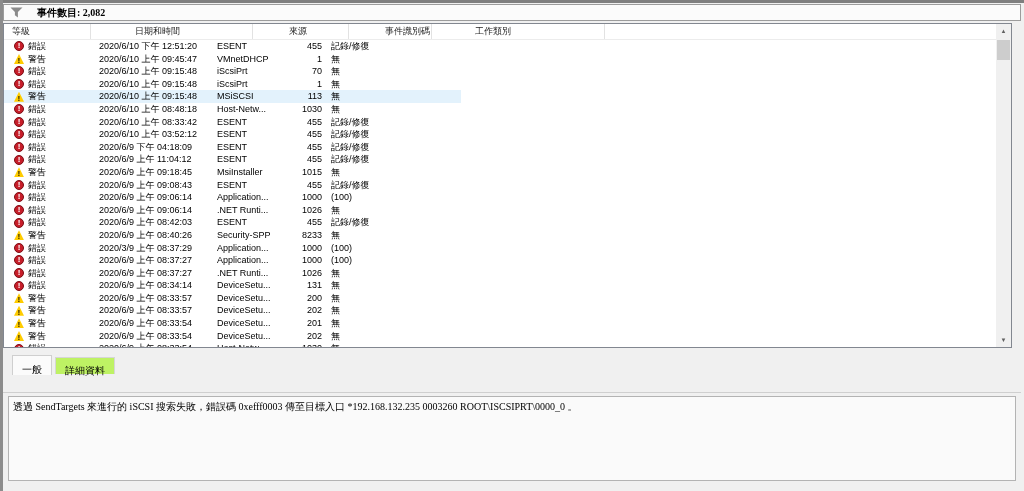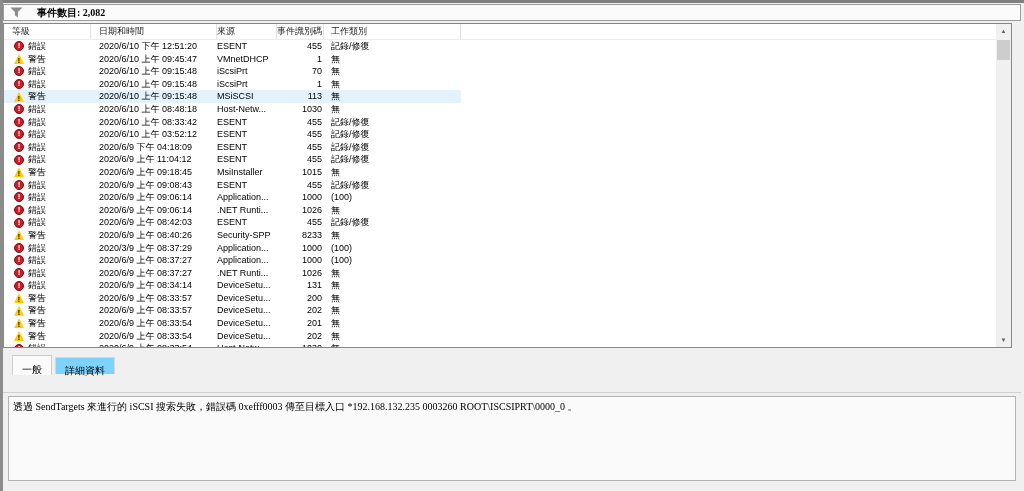--- a/index.html
+++ b/index.html
@@ -12,21 +12,21 @@
   .toolbar { position:absolute; left:3px; top:4px; width:1018px; height:17px;
              background:#fbfbfb; border:1px solid #9c9c9c;
              display:flex; align-items:center; }
   .funnel { margin-left:6px; width:13px; height:11px; flex:0 0 auto; }
   .evcount { margin-left:14px; font:bold 10px "Liberation Serif", serif; color:#000; }
 
   
   .table { position:absolute; left:3px; top:23px; width:1009px; height:325px;
            background:#fff; border:1px solid #828790; overflow:hidden; }
   .thead { display:flex; height:16px; background:#fff; border-bottom:1px solid #ececec;
-           font-size:9px; color:#1d1d1d; line-height:15px; white-space:nowrap; }
+           font-size:9px; color:#1d1d1d; line-height:15px; white-space:nowrap;gap:36px; }
   .thead .h { border-right:1px solid #e2e2e2; overflow:hidden; }
   .h-level  { width:87px;  padding-left:8px; }
   .h-date   { width:126px; padding-left:8px; }
   .h-source { width:60px;  }
   .h-id     { width:47px;  text-align:right; padding-right:2px; }
   .h-task   { width:137px; padding-left:7px; }
   .h-fill   { flex:1; border-right:none !important; }
 
   .rows { position:absolute; left:0; top:16px; right:15px; bottom:0; overflow:hidden; }
   .row { display:flex; width:457px; height:12.6px; font-size:9px; line-height:12.6px;
@@ -59,21 +59,21 @@
   .preview { position:absolute; left:3px; top:350px; width:1018px; height:137px; background:#f0f0f0; }
   .p-head { position:relative; height:18px; background:#fbfbfb; border:1px solid #d4d4d4;
             line-height:16px; padding-left:6px;
             font:10px "Liberation Serif", serif; color:#000; }
   .p-close { position:absolute; right:7px; top:1px; width:14px; height:15px; text-align:center;
              font:bold 9px/15px "Liberation Sans",sans-serif; color:#000; cursor:default; }
   .tabstrip { display:flex; align-items:flex-end; height:22px; padding-left:9px; margin-top:2px; }
   .tab { font:10px "Liberation Serif", serif; color:#000; padding:4px 9px; position:relative; }
   .tab.active { background:#fbfbfb; border:1px solid #cfcfcf; border-bottom:none;
                 height:20px; line-height:20px; z-index:2; margin-bottom:-1px; }
-  .tab.inactive { background:#7dd3fc; border:1px solid #d6d6d6; border-bottom:none;
+  .tab.inactive { background:#bef264; border:1px solid #d6d6d6; border-bottom:none;
                   height:17px; line-height:17px; margin-left:3px; }
   .tabpage { position:absolute; left:0; right:0; top:42px; bottom:3px;
              border-top:1px solid #cfcfcf; background:#f0f0f0; padding:3px 5px; }
   .msgbox { width:100%; height:100%; background:#fafafa; border:1px solid #b3b3b3;
             padding:3px 4px; font:10px "Liberation Serif", serif; color:#000;
             overflow:hidden; }
 </style>
 </head>
 <body>
 

